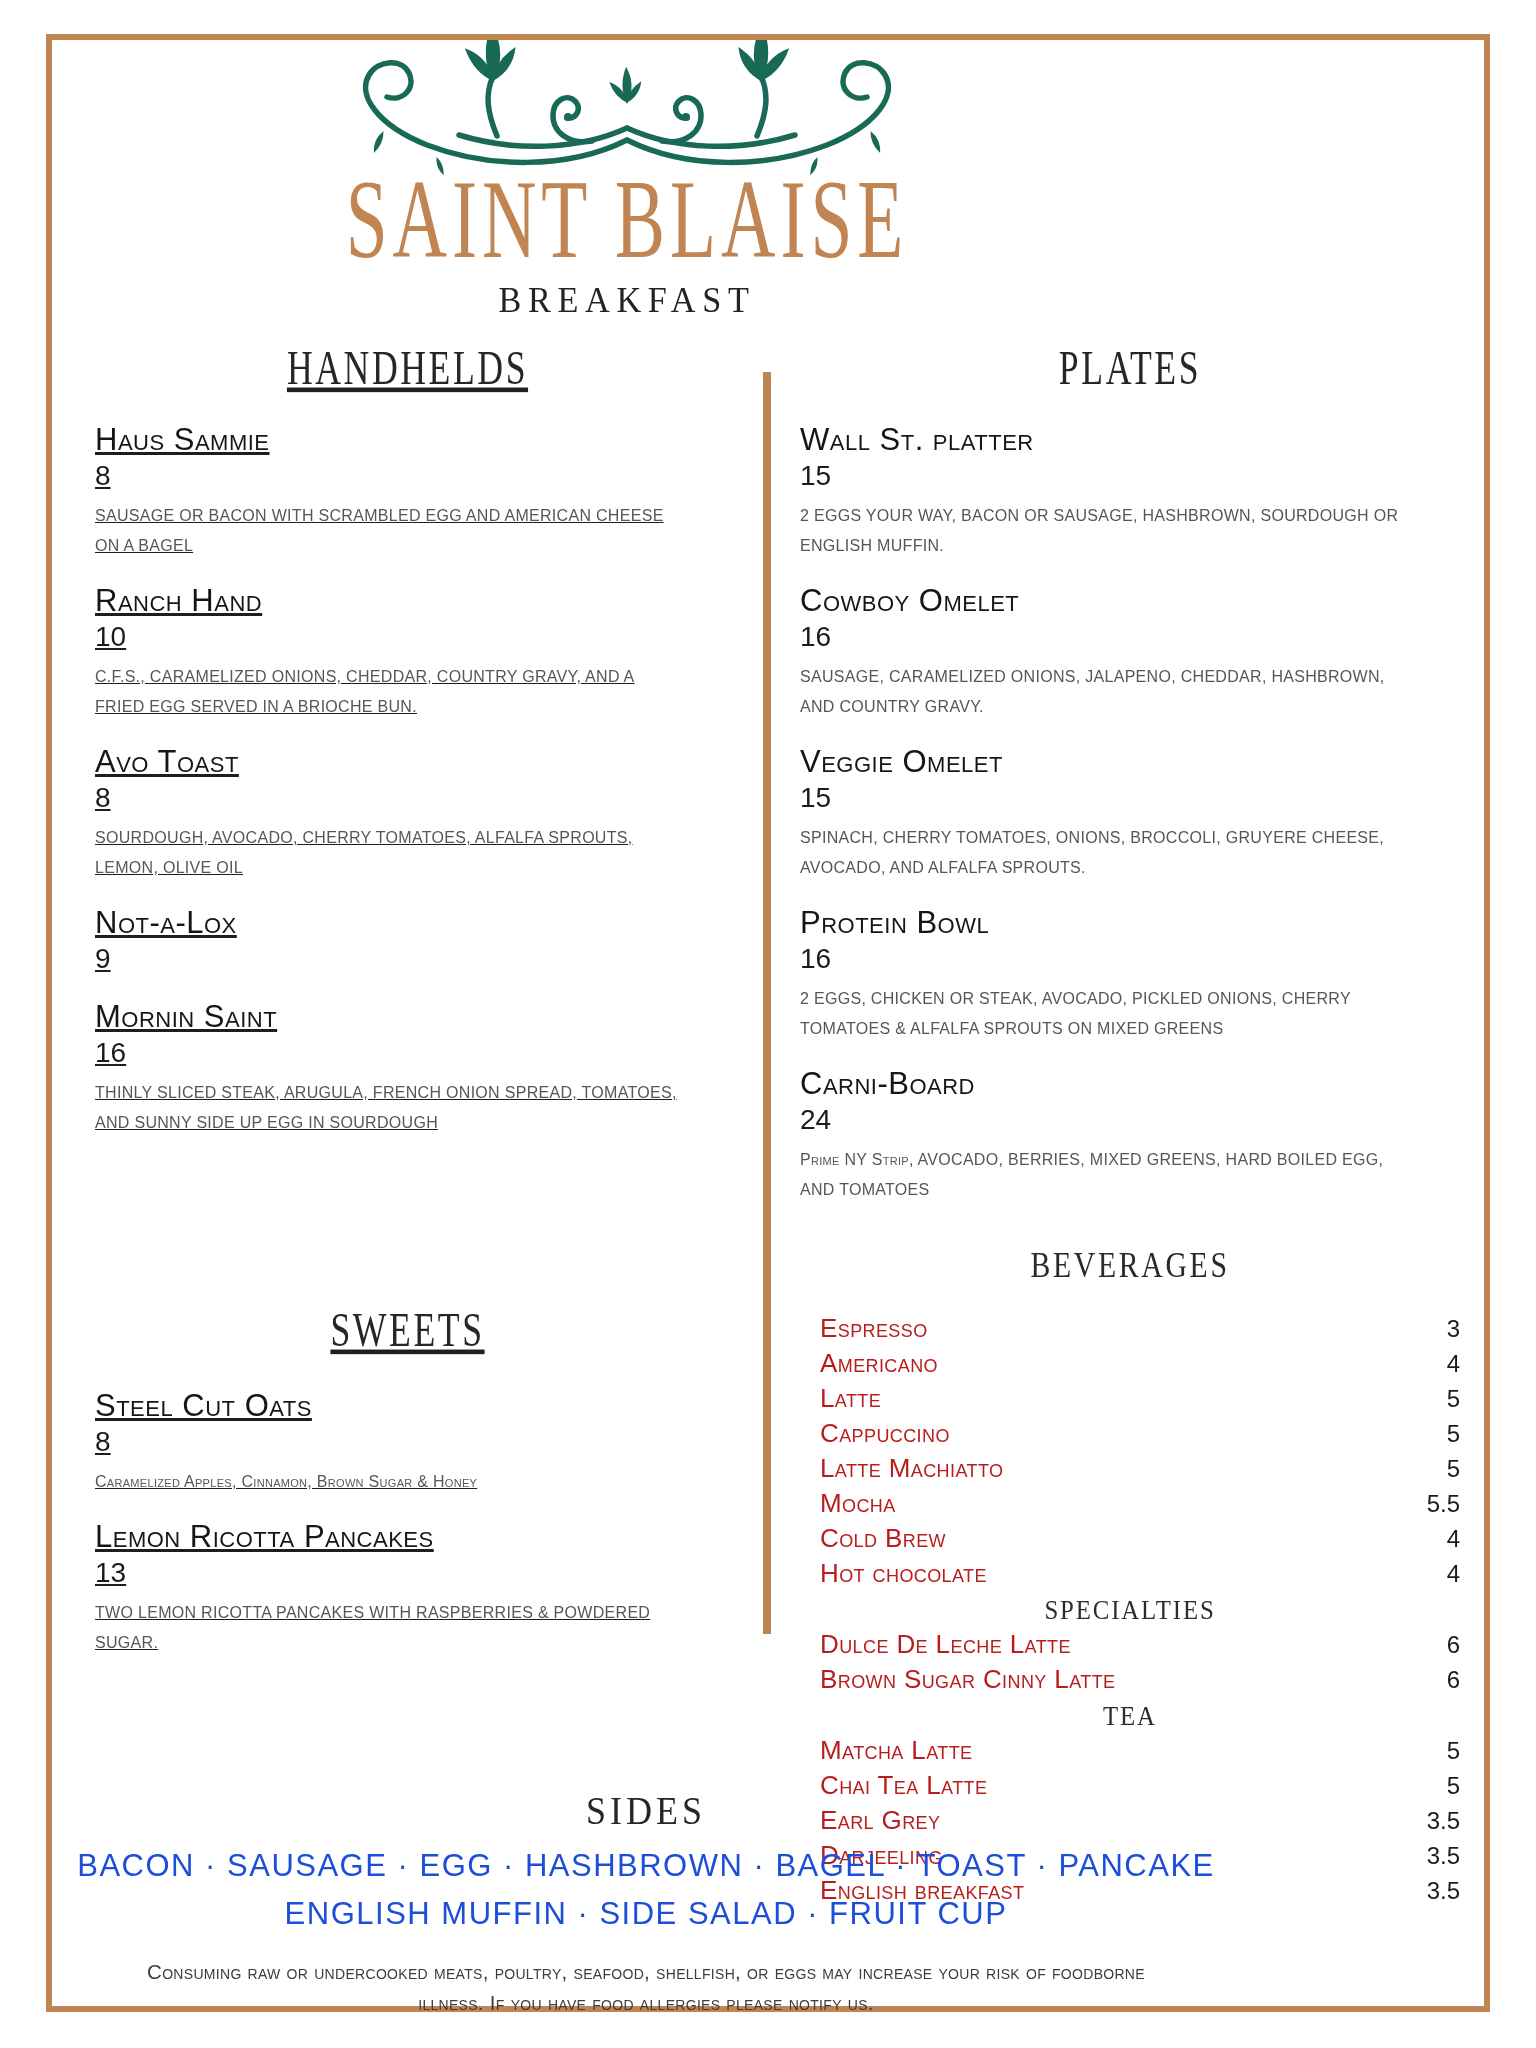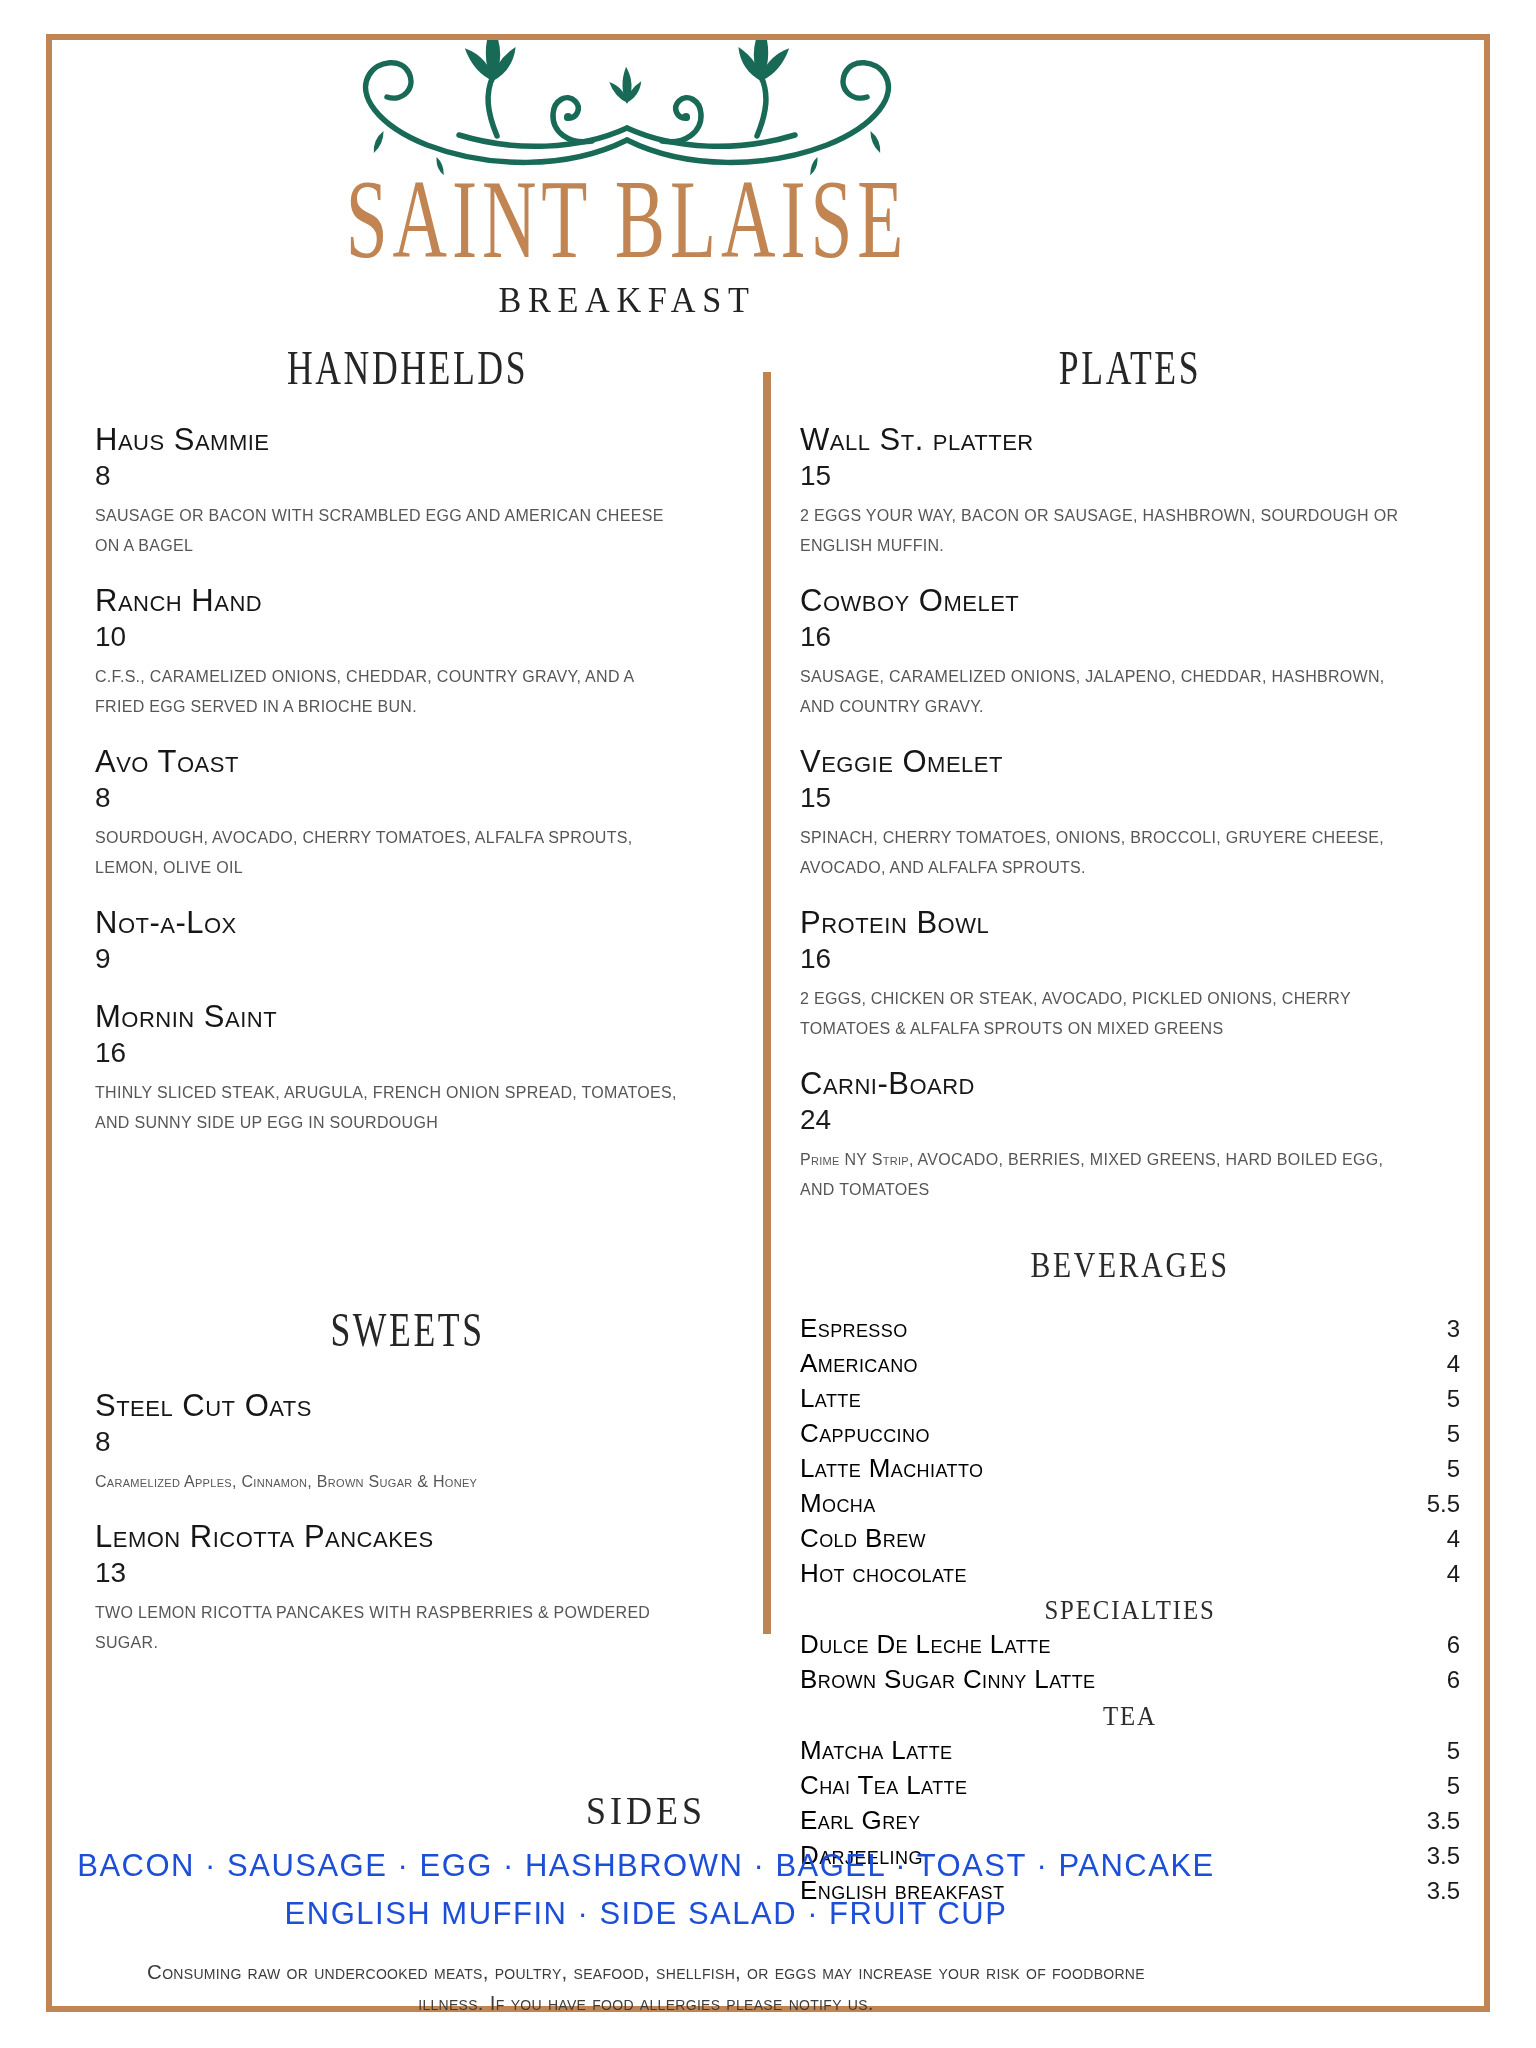--- a/index.html
+++ b/index.html
@@ -10,42 +10,42 @@
   
   .header{position:absolute;left:0;top:0;width:1254px;text-align:center;}
   .flourish{margin-top:40px;}
   .logo{margin-top:-16px;font-family:"Liberation Serif",serif;font-weight:400;
         font-size:92px;letter-spacing:6px;color:#c08552;line-height:1;
         transform:scaleX(.82) scaleY(1.22);transform-origin:center top;}
   .menu-title{margin-top:24px;font-family:"Liberation Serif",serif;font-size:36px;
         letter-spacing:7px;color:#232323;transform:scaleX(.95);transform-origin:center top;}
   
   .col{position:absolute;top:330px;}
-  .col-left{left:95px;width:625px;}
+  .col-left{left:95px;width:625px;text-decoration:underline;}
   .col-right{left:800px;width:660px;}
   .divider{position:absolute;left:763px;top:372px;width:8px;height:1262px;background:#bd8551;}
   .col-title{font-family:"Liberation Serif",serif;font-weight:400;font-size:42px;
         letter-spacing:3px;color:#262626;text-align:center;margin:14px 0 0 0;
         transform:scaleX(.85) scaleY(1.15);transform-origin:center center;}
   .items{margin-top:30px;}
   .menu-item{margin-top:22px;}
   .mi-head{display:flex;justify-content:space-between;align-items:baseline;flex-direction:column;}
   .mi-name{font-variant:small-caps;font-size:31px;letter-spacing:.5px;color:#161616;line-height:36px;}
   .mi-price{font-size:28px;color:#1b1b1b;line-height:36px;}
   .mi-desc{font-variant:small-caps;font-size:16px;letter-spacing:.3px;color:#565656;
         line-height:30px;margin-top:7px;}
   .col-left .mi-desc{max-width:585px;}
   .col-right .mi-desc{max-width:612px;}
   
   .bev-title{font-family:"Liberation Serif",serif;font-weight:400;font-size:33px;
         letter-spacing:3px;color:#2a2a2a;text-align:center;margin-top:42px;
         transform:scaleX(.9) scaleY(1.1);transform-origin:center center;}
   .bev-list{margin-top:24px;}
   .bev-row{display:flex;justify-content:space-between;align-items:baseline;line-height:34px;}
-  .bev-name{font-variant:small-caps;font-size:26px;letter-spacing:.4px;color:#000000;}
+  .bev-name{font-variant:small-caps;font-size:26px;letter-spacing:.4px;color:#b91c1c;margin-left:20px;}
   .bev-price{font-size:24px;color:#1b1b1b;}
   .sub-title{font-family:"Liberation Serif",serif;font-weight:400;font-size:27px;
         letter-spacing:2px;color:#2c2c2c;text-align:center;line-height:34px;margin-top:2px;
         transform:scaleX(.92);transform-origin:center center;}
   
   .bottom{position:absolute;left:0;top:1788px;width:1292px;text-align:center;}
   .sides-title{font-family:"Liberation Serif",serif;font-weight:400;font-size:36px;
         letter-spacing:4px;color:#262626;transform:scaleY(1.1);transform-origin:center top;}
   .sides-line{font-variant:small-caps;font-size:31px;letter-spacing:1.5px;color:#1d4ed8;line-height:48px;}
   .sides-line.first{margin-top:12px;}

